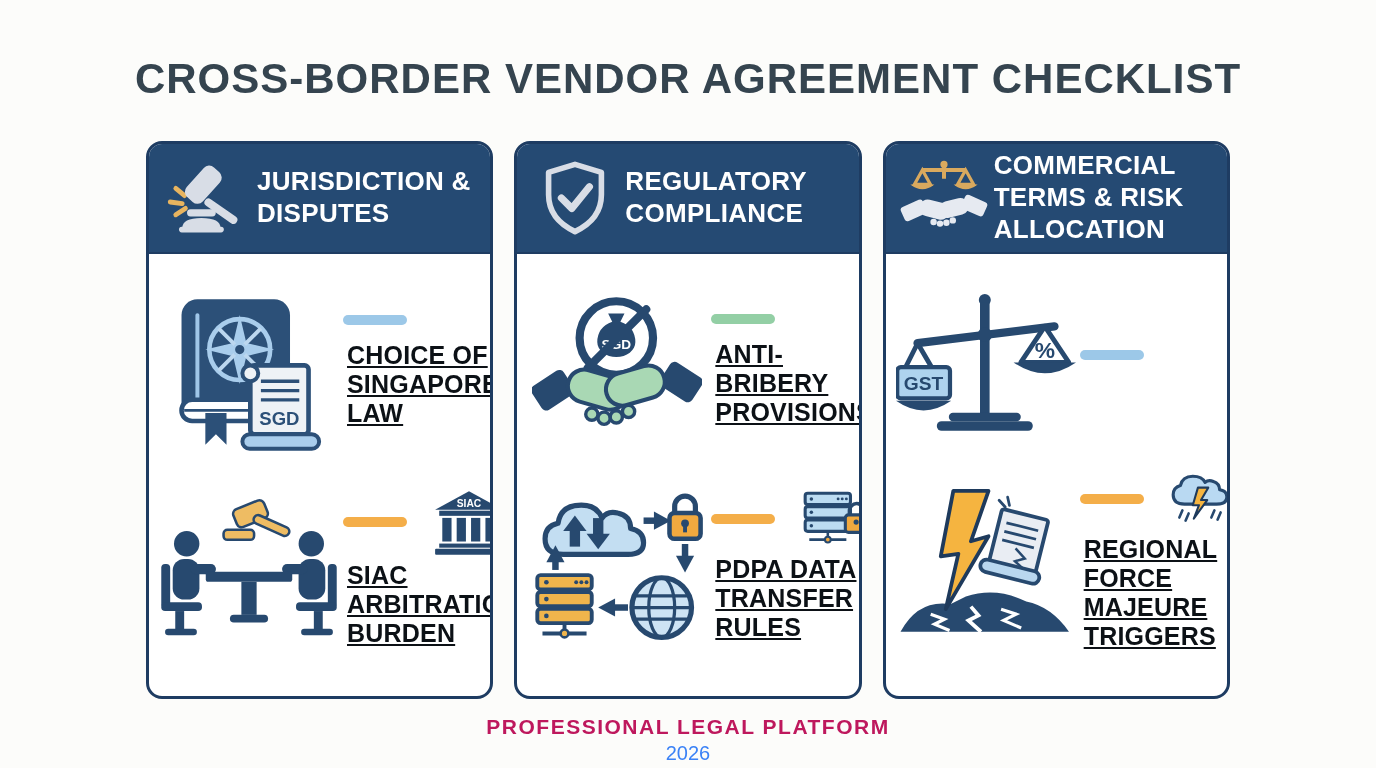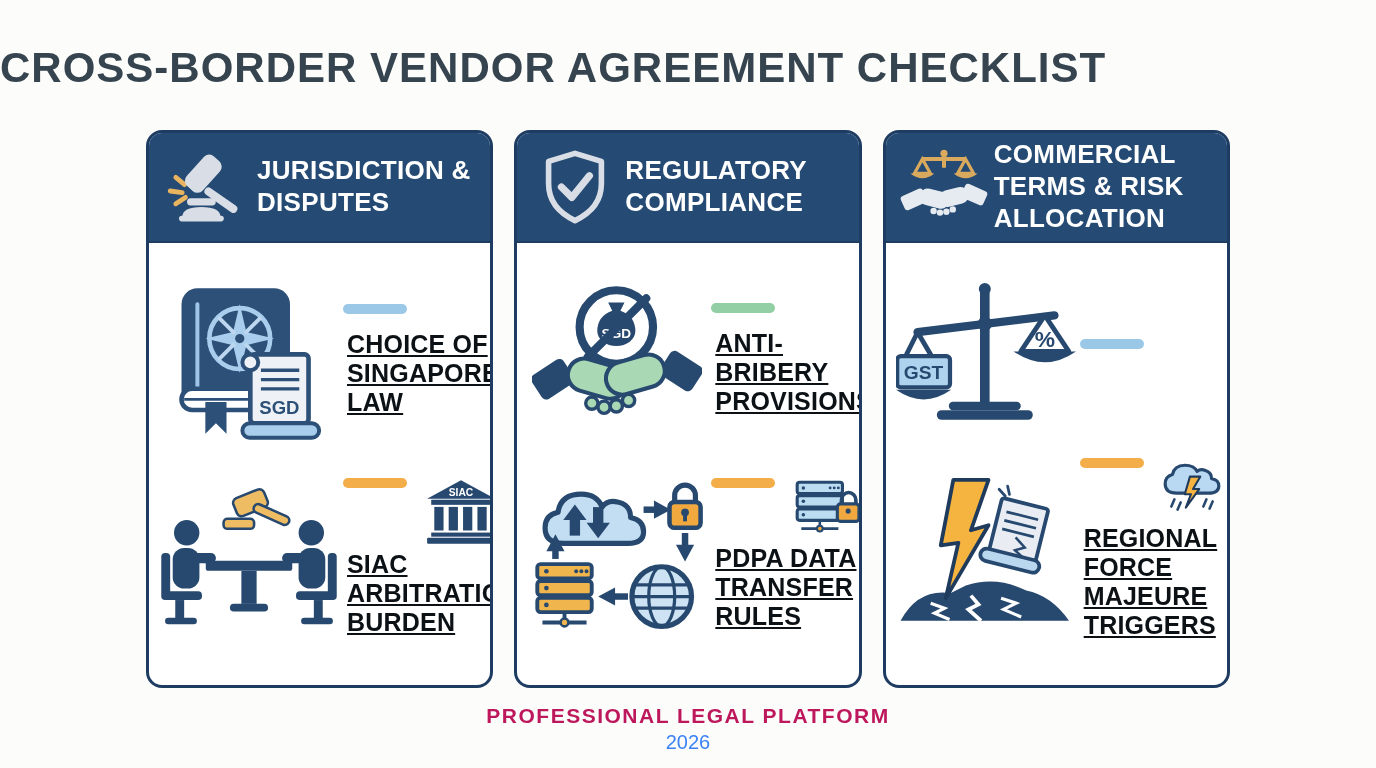--- a/index.html
+++ b/index.html
@@ -3,22 +3,22 @@
 <meta charset="utf-8">
 <style>
   html,body { margin:0; padding:0; }
   body {
     width:1376px; height:768px;
     background:#fcfcfa;
     font-family:"Liberation Sans","DejaVu Sans",sans-serif;
     overflow:hidden;
   }
   .title {
-    margin:0; padding-top:44px;
-    text-align:left;
+    margin:0; padding-top:55px;
+    text-align:center;
     font-size:42px; font-weight:800; letter-spacing:1px;
     color:#35444f;
   }
   .columns {
     display:flex; gap:21px;
     width:1084px; margin:38px auto 0;
   }
   .card {
     flex:1;
     background:#ffffff;
@@ -45,21 +45,21 @@
     justify-content:space-evenly;
     padding:4px 8px 12px 6px;
   }
   .item { display:flex; align-items:center; }
   .illus { flex:0 0 188px; display:flex; justify-content:center; align-items:center; }
   .item-text { flex:1; padding-right:4px; }
   .accent {
     display:block; width:64px; height:10px; border-radius:5px;
     background:#9cc8e8; margin-bottom:16px;
   }
-  .accent-row { display:flex; gap:16px; margin-bottom:6px; }
+  .accent-row { display:flex; align-items:center; gap:24px; margin-bottom:6px; }
   .accent-row .accent { margin-bottom:0; }
   .item-label {
     margin:4px; font-size:25px; font-weight:800;
     color:#0c1116; line-height:1.16; letter-spacing:0.2px;text-decoration:underline;
   }
   .footer { text-align:center; margin-top:16px; }
   .footer-line1 { font-size:21px; font-weight:800; letter-spacing:1.5px; color:#be185d; }
   .footer-line2 { font-size:20px; color:#3b82f6; margin-top:3px; }
   svg { display:block; }
   svg text { font-family:"Liberation Sans","DejaVu Sans",sans-serif; font-weight:bold; }

